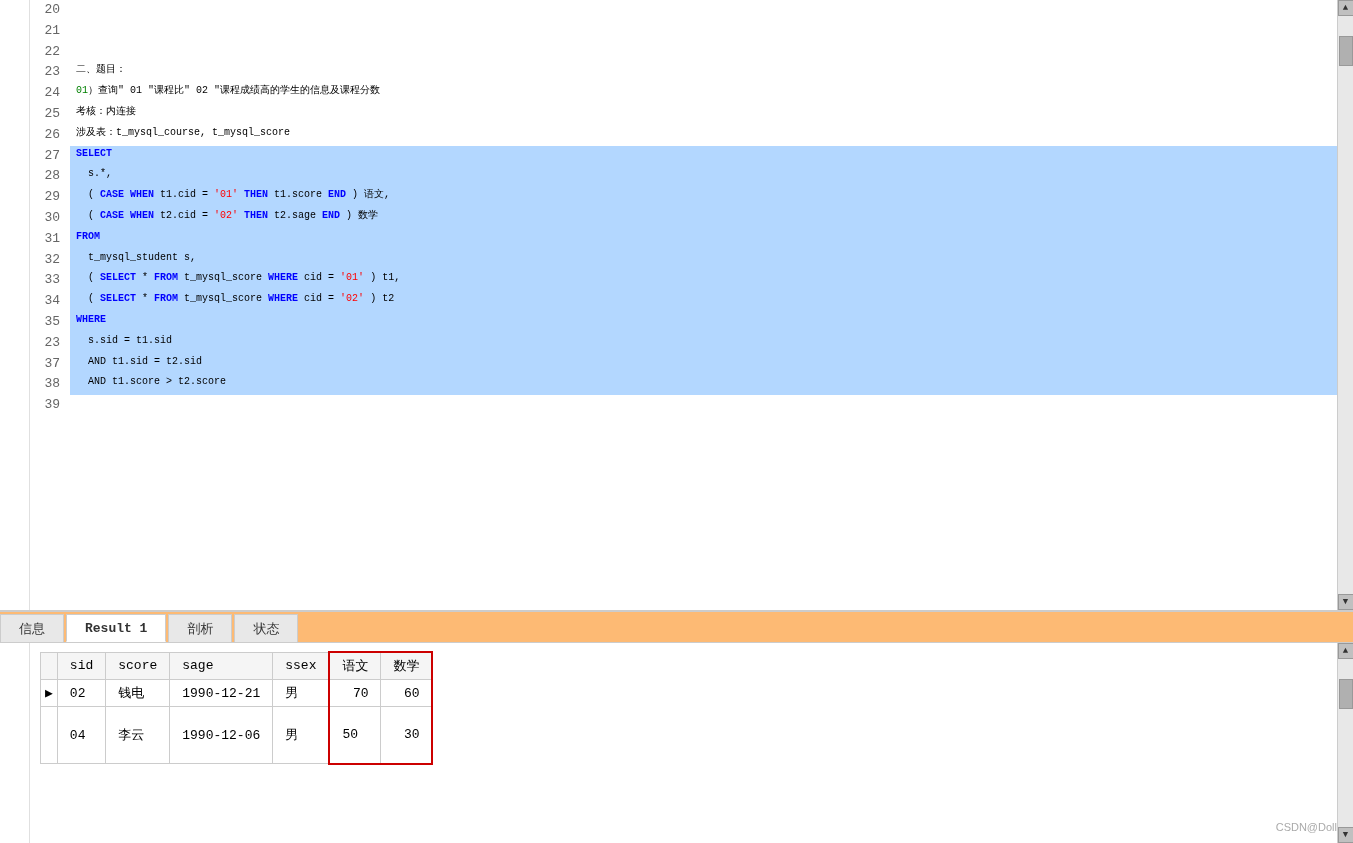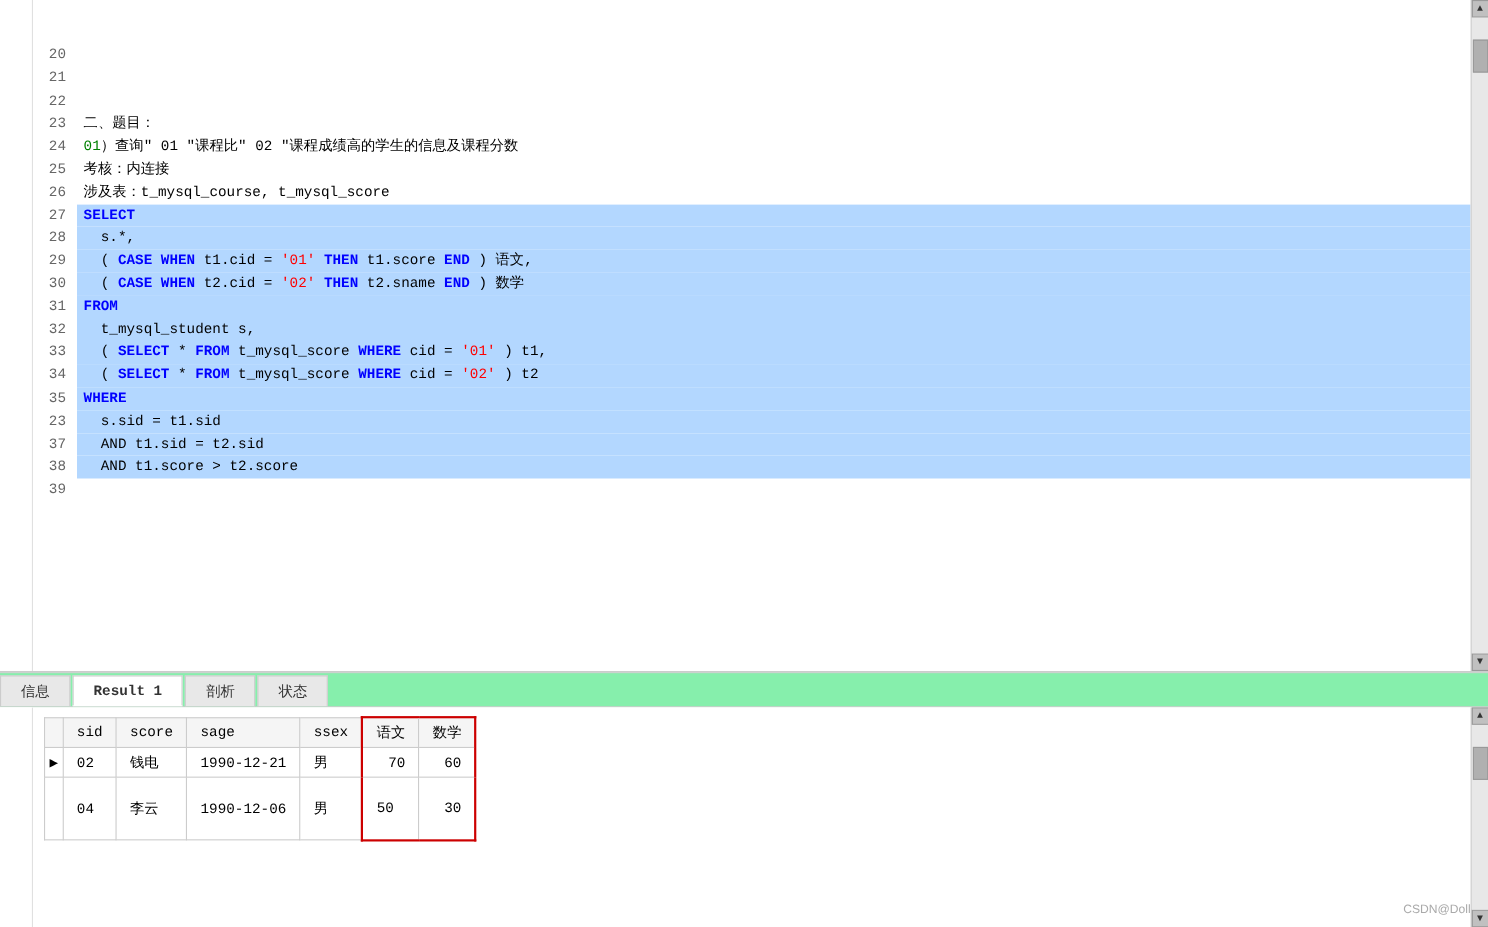--- a/index.html
+++ b/index.html
@@ -71,21 +71,20 @@
       margin: 0 auto;
       position: absolute;
       top: 20px;
       left: 1px;
     }
 
     .code-content {
       flex: 1;
       overflow: hidden;
       padding: 0;
-      margin-top: 40px;
     }
 
     .code-lines {
       display: table;
       width: 100%;
     }
 
     .code-line {
       display: table-row;
     }
@@ -103,39 +102,39 @@
       font-size: 13px;
       line-height: 1.6;
       vertical-align: top;
     }
 
     .line-code {
       display: table-cell;
       padding-left: 6px;
       line-height: 1.6;
       white-space: pre;
-      font-size: 13px;
+      font-size: 10px;
       vertical-align: top;
     }
 
     .line-code.selected {
       background: #b3d7ff;
     }
 
     
     .kw-blue { color: #0000ff; font-weight: bold; }
     .kw-green { color: #008000; }
     .kw-red { color: #ff0000; }
     .kw-black { color: #000; }
 
     
     .tabs-bar {
       display: flex;
       flex-direction: row;
-      background: #86efac;
+      background: #fdba74;
       border-bottom: 1px solid #ccc;
       border-top: 1px solid #ccc;
       height: 32px;
       align-items: flex-end;
     }
 
     .tab {
       padding: 5px 18px;
       border: 1px solid #ccc;
       border-bottom: none;
@@ -265,21 +264,21 @@
           <div class="code-line">
             <div class="line-num">28</div>
             <div class="line-code selected"><span class="kw-black">  s.*,</span></div>
           </div>
           <div class="code-line">
             <div class="line-num">29</div>
             <div class="line-code selected"><span class="kw-black">  ( </span><span class="kw-blue">CASE WHEN</span><span class="kw-black"> t1.cid = </span><span class="kw-red">'01'</span><span class="kw-blue"> THEN</span><span class="kw-black"> t1.score </span><span class="kw-blue">END</span><span class="kw-black"> ) 语文,</span></div>
           </div>
           <div class="code-line">
             <div class="line-num">30</div>
-            <div class="line-code selected"><span class="kw-black">  ( </span><span class="kw-blue">CASE WHEN</span><span class="kw-black"> t2.cid = </span><span class="kw-red">'02'</span><span class="kw-blue"> THEN</span><span class="kw-black"> t2.sname </span><span class="kw-blue">END</span><span class="kw-black"> ) 数学</span></div>
+            <div class="line-code selected"><span class="kw-black">  ( </span><span class="kw-blue">CASE WHEN</span><span class="kw-black"> t2.cid = </span><span class="kw-red">'02'</span><span class="kw-blue"> THEN</span><span class="kw-black"> t2.sage </span><span class="kw-blue">END</span><span class="kw-black"> ) 数学</span></div>
           </div>
           <div class="code-line">
             <div class="line-num">31</div>
             <div class="line-code selected"><span class="kw-blue">FROM</span></div>
           </div>
           <div class="code-line">
             <div class="line-num">32</div>
             <div class="line-code selected"><span class="kw-black">  t_mysql_student s,</span></div>
           </div>
           <div class="code-line">

